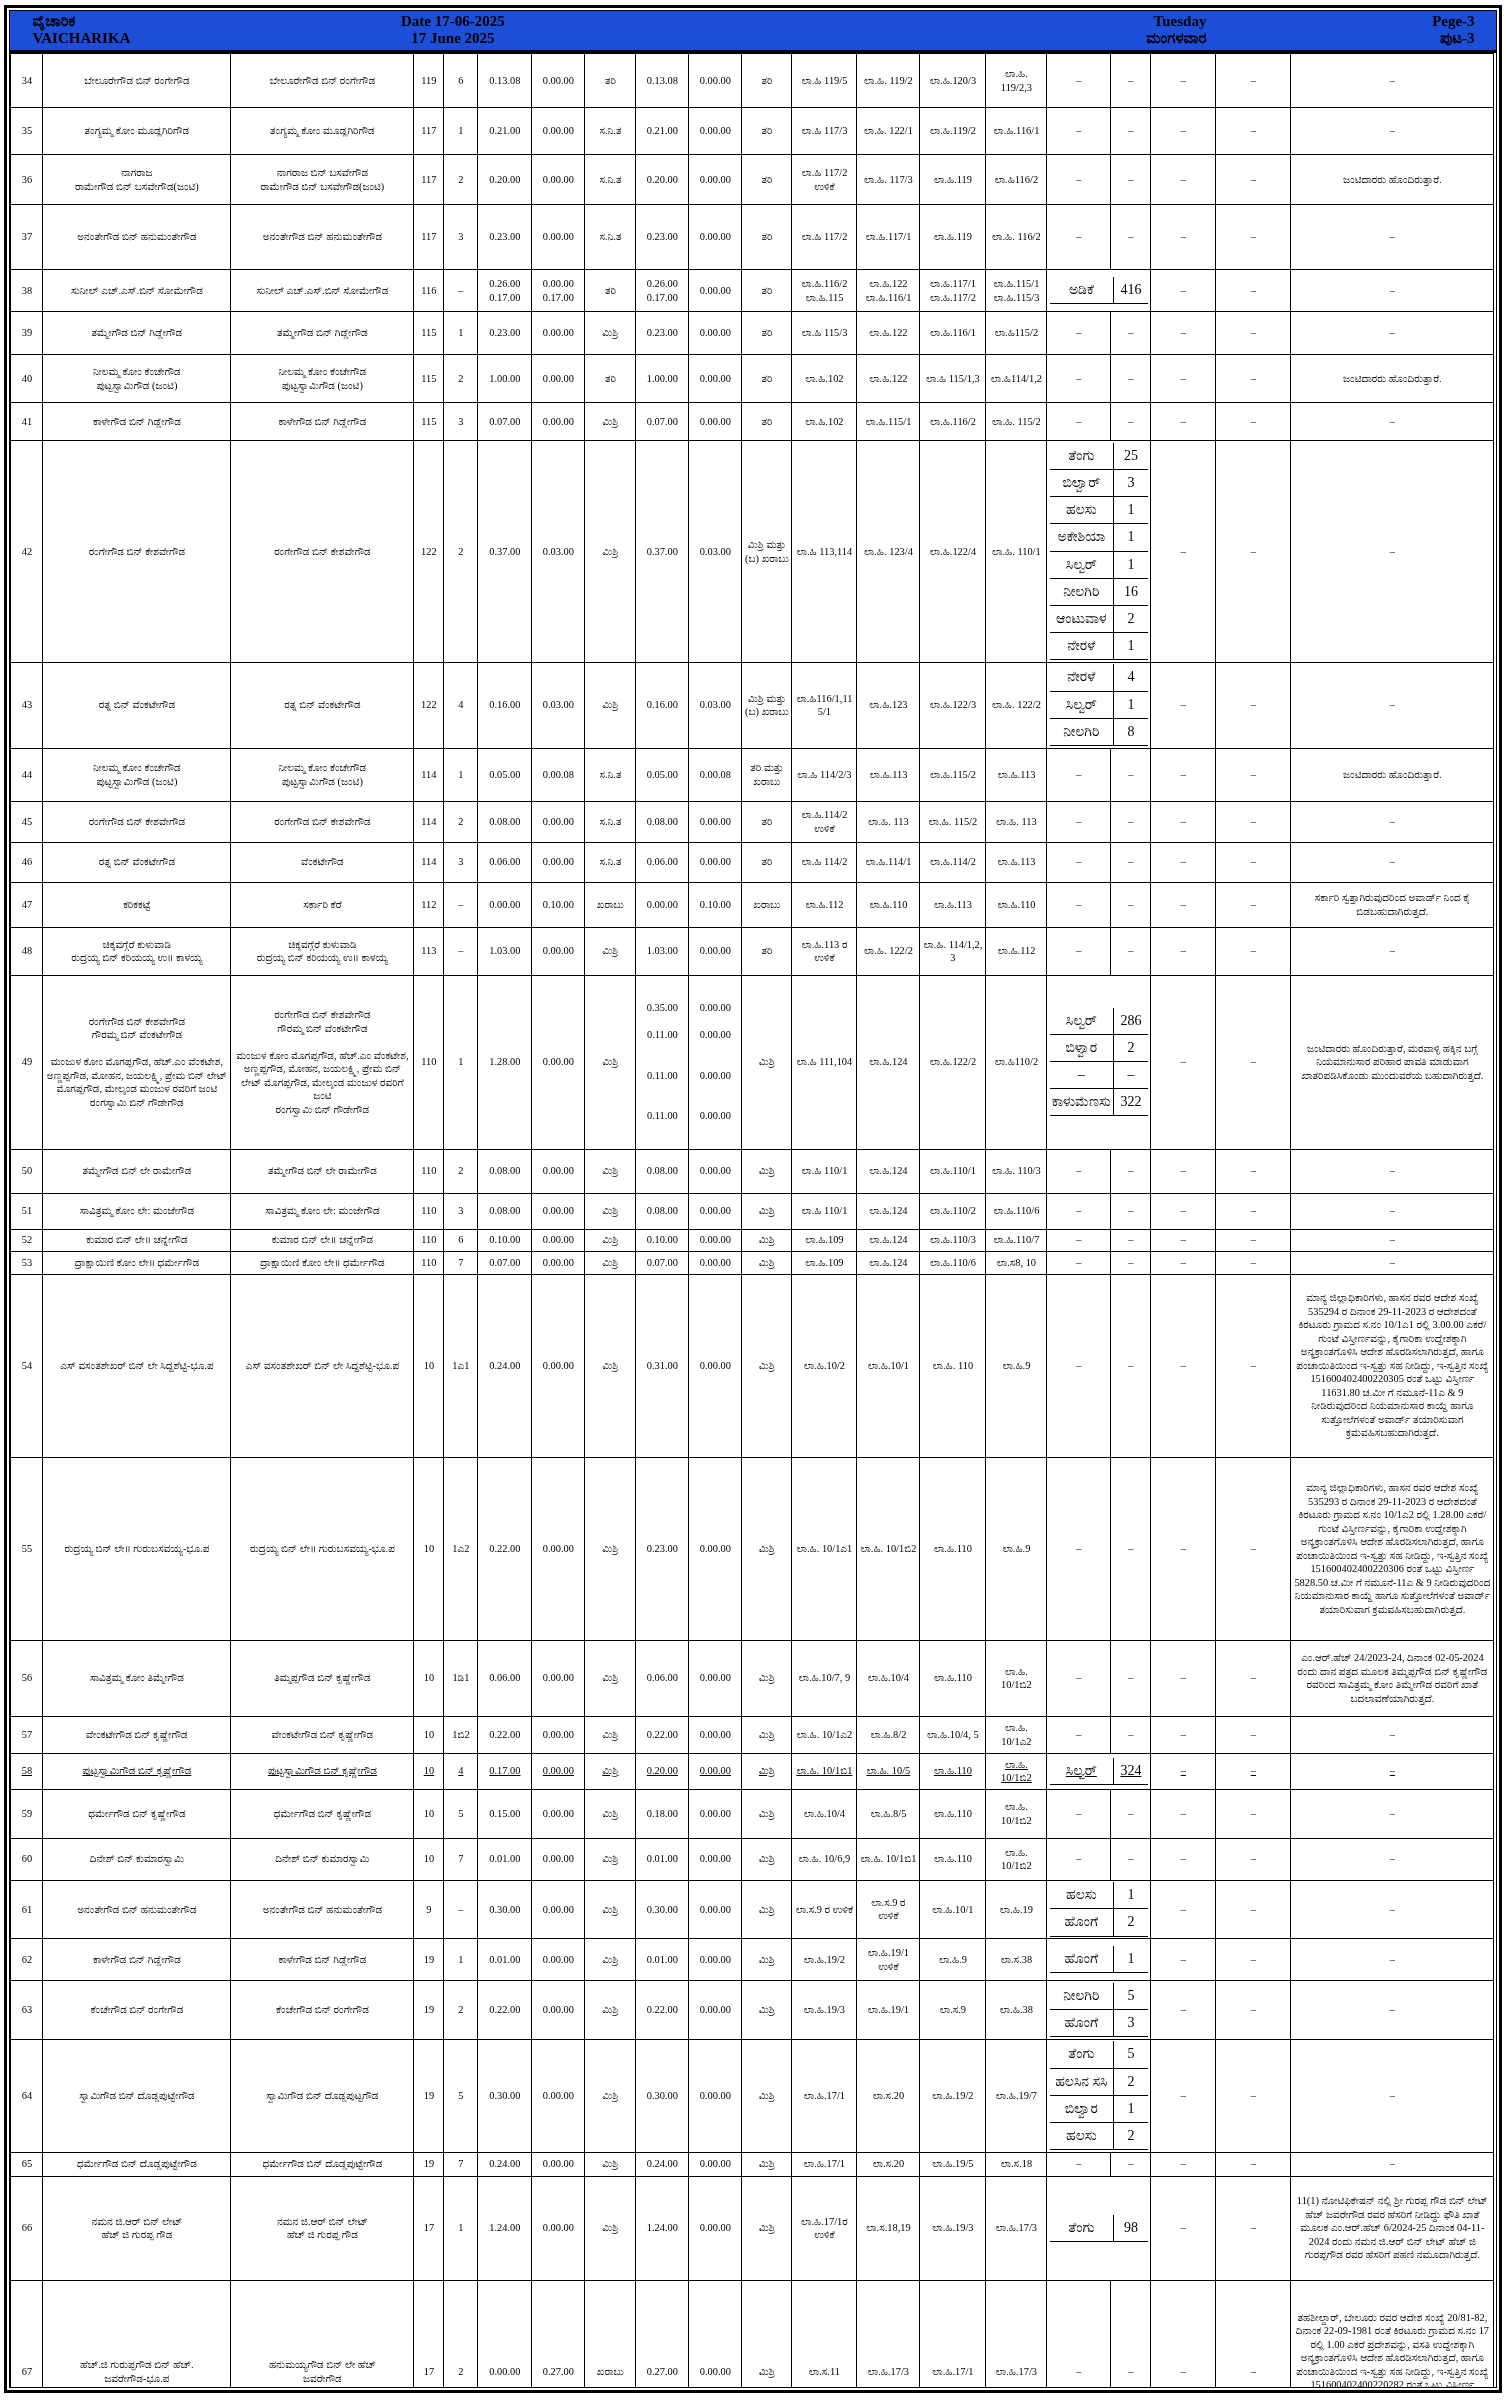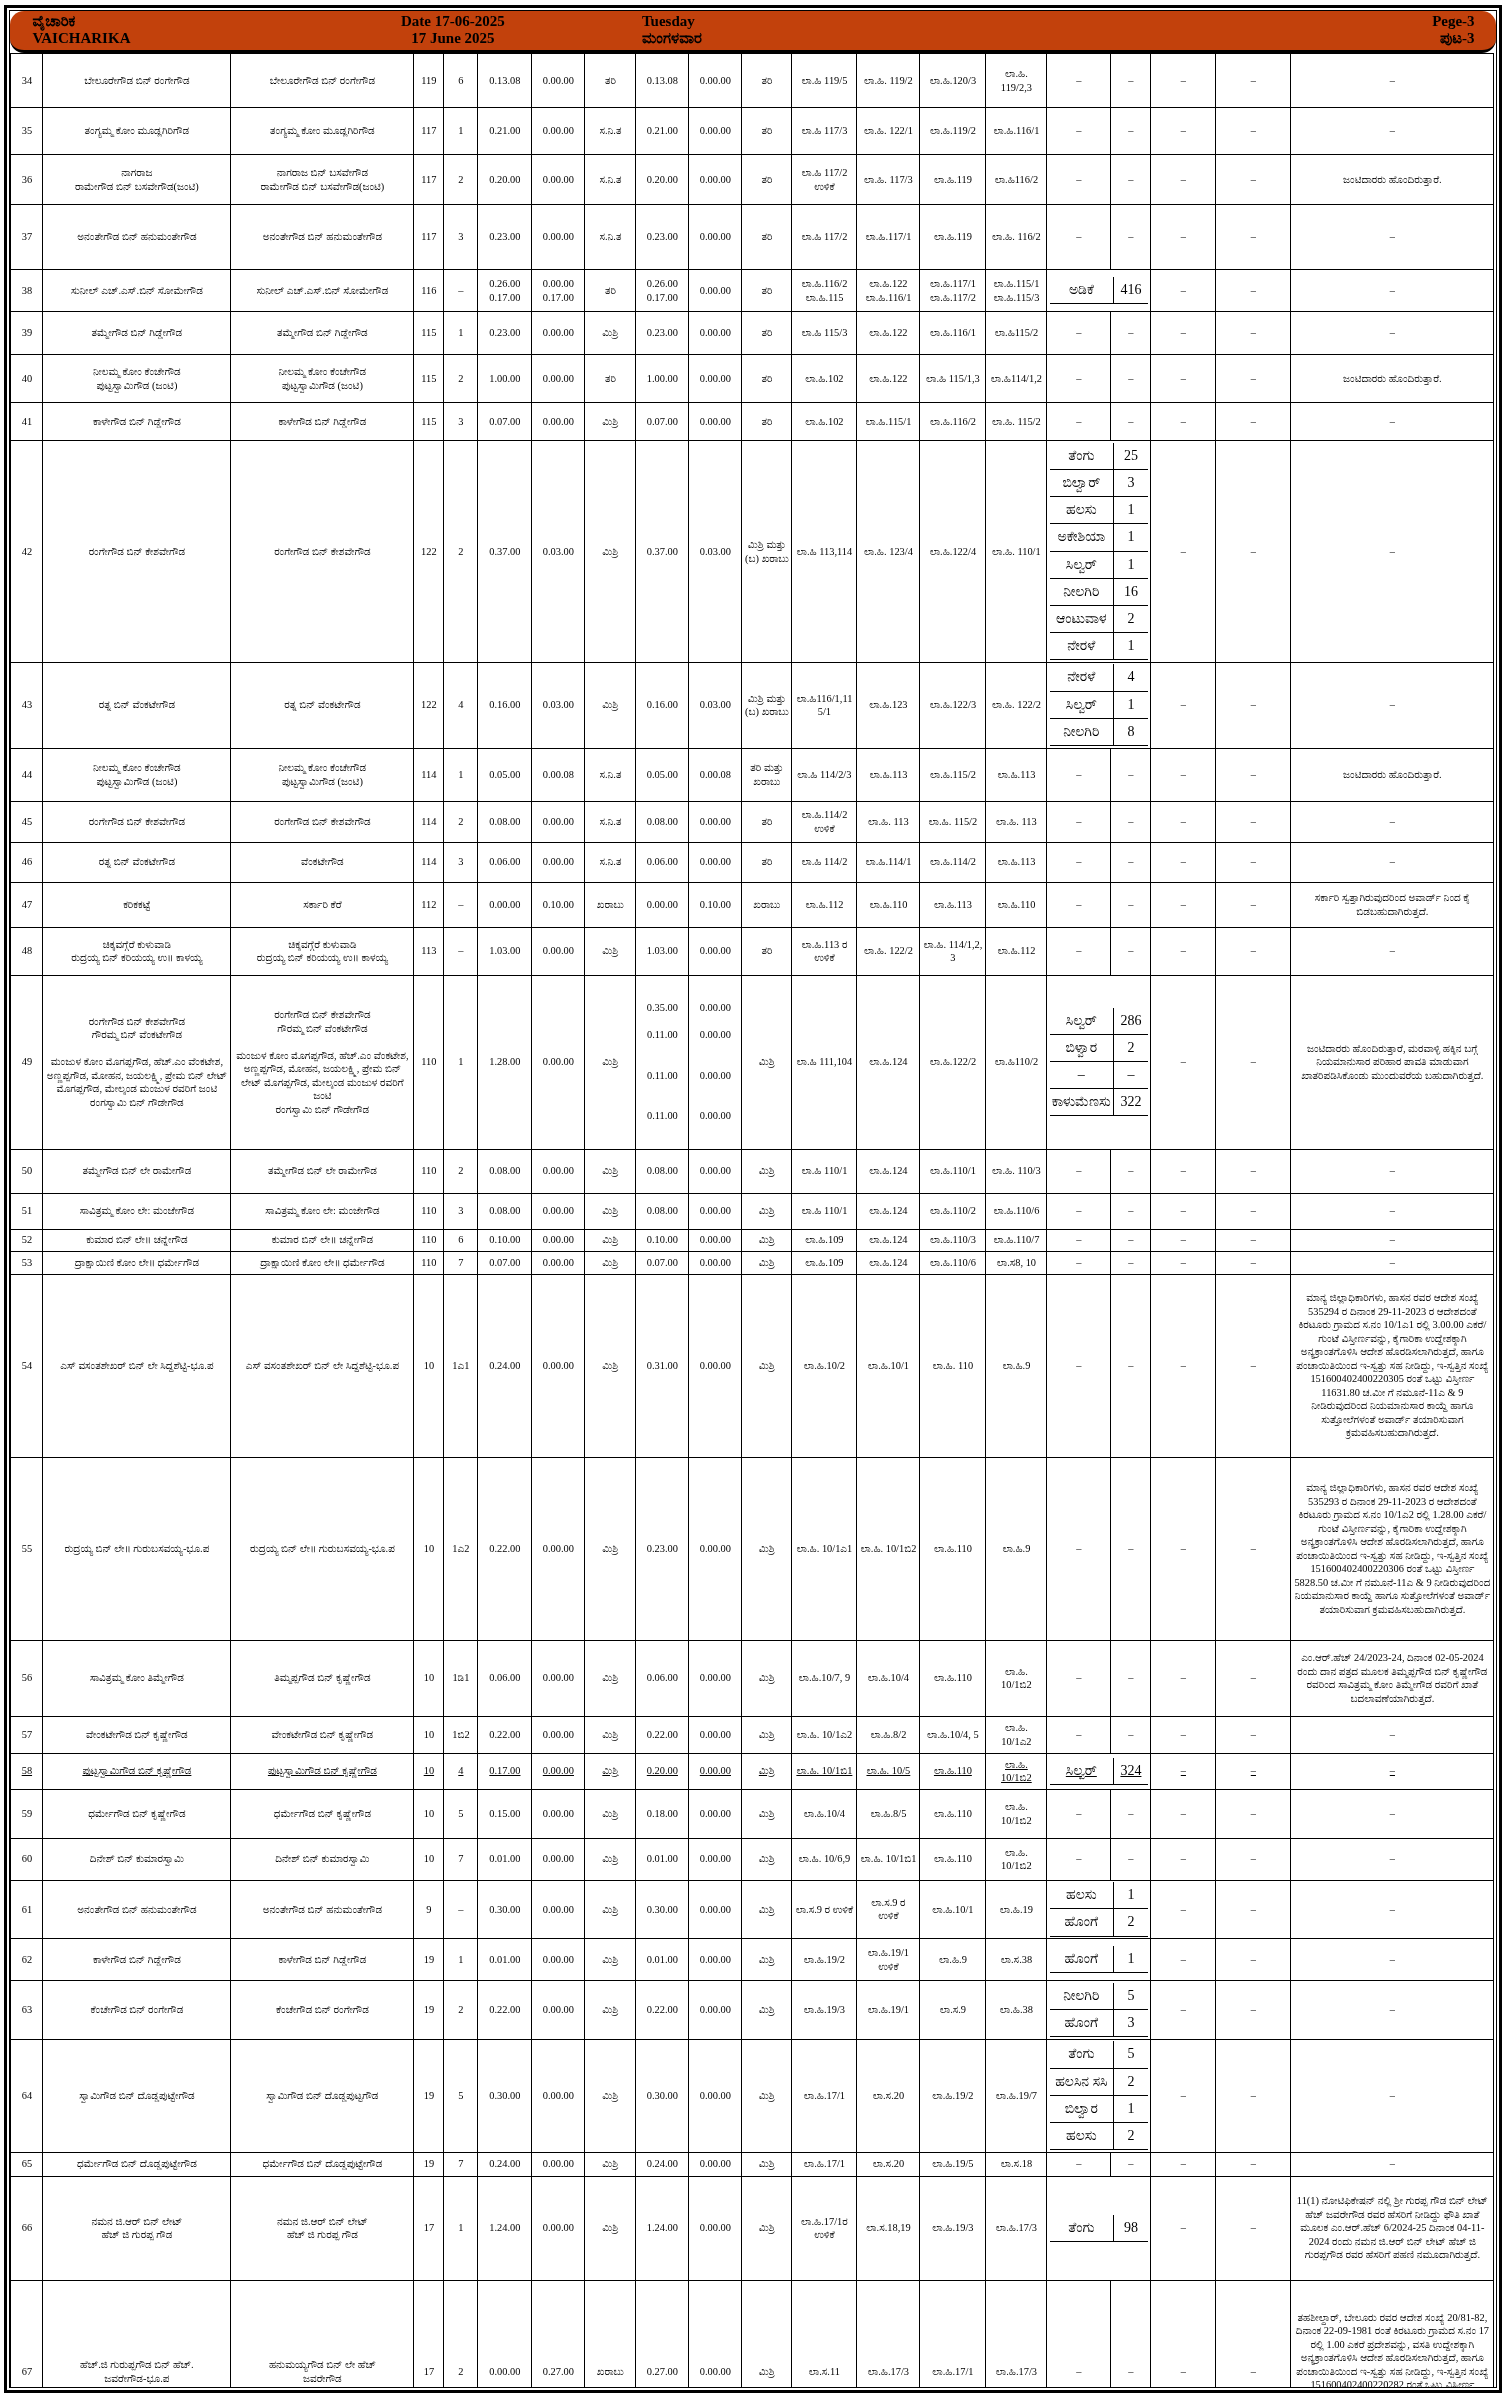--- a/index.html
+++ b/index.html
@@ -11,30 +11,29 @@
   .page {
     position:absolute; top:4.8px; left:4px; right:4px; bottom:8px;
     border:3.2px solid #000; padding:2.4px; background:#fff; box-sizing:border-box;
   }
   .inner {
     border:1.6px solid #000; height:100%; box-sizing:border-box;
     display:flex; flex-direction:column; overflow:hidden;
   }
   
   .band {
-    background:#c2410c; border-bottom:3.2px solid #000;
+    background:#1d4ed8; border-bottom:3.2px solid #000;
     display:grid; grid-template-columns:263px 359px 574px auto;
     padding:1.6px 0 2.4px 0;
-    border-radius:14px;
   }
   .band .cell { display:flex; flex-direction:column; justify-content:space-between; }
   .band .l1, .band .l2 { font-weight:bold; font-size:15px; line-height:17.5px; }
   .t-title { padding-left:22px; }
   .t-date  { text-align:center; }
-  .t-day   { padding-left:9.6px; }
+  .t-day   { padding-left:9.6px;text-align:right; }
   .t-page  { text-align:right; padding-right:21px; }
   
   table.main {
     border-collapse:collapse; table-layout:fixed; width:1484px;
     flex:1 1 auto;
   }
   table.main td {
     border:1.6px solid #000; padding:1.6px 2.4px;
     vertical-align:middle; text-align:center;
     font-size:10.4px; line-height:1.3;

